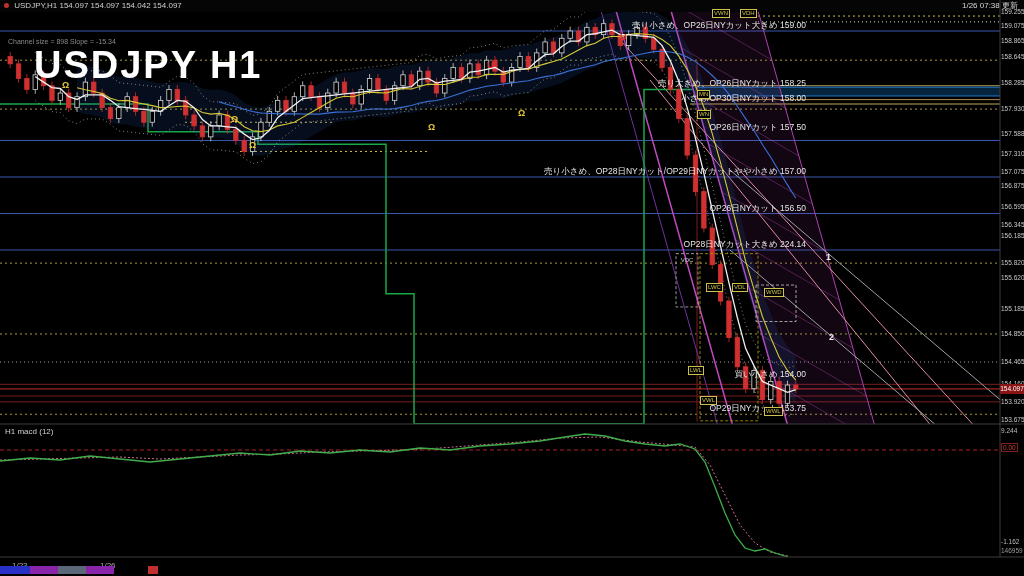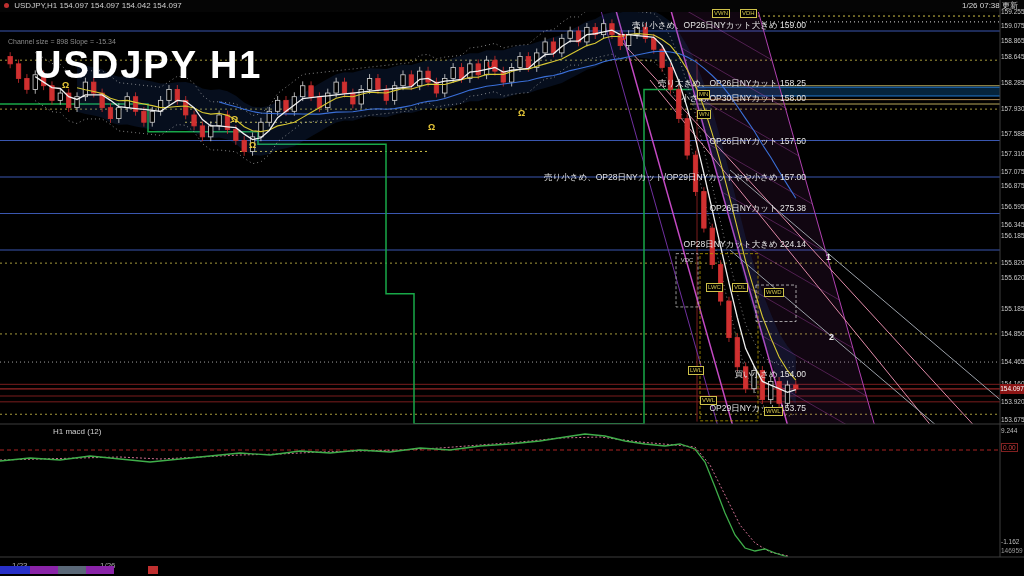--- a/index.html
+++ b/index.html
@@ -12,21 +12,21 @@
   #watermark{position:absolute;left:34px;top:44px;color:#ffffff;font-size:38px;font-weight:bold;letter-spacing:2px;z-index:3;}
   #channelinfo{position:absolute;left:8px;top:38px;color:#8a8a8a;font-size:7px;z-index:3;}
   #cv{position:absolute;left:0;top:0;z-index:2;}
   .axlab{position:absolute;left:1001px;width:22px;color:#c8c8c8;font-size:6.5px;text-align:left;z-index:4;}
   #curtag{position:absolute;left:1000px;width:24px;height:10px;background:#8b1515;color:#fff;
     font-size:6.5px;text-align:center;line-height:10px;z-index:5;}
   .anno{position:absolute;right:218px;color:#e6e6e6;font-size:8.5px;white-space:nowrap;z-index:4;text-align:right;}
   .tag{position:absolute;font-size:6px;line-height:7px;padding:0 1px;background:#000;border:1px solid;z-index:4;white-space:nowrap;}
   .marker{position:absolute;font-size:9px;font-weight:bold;z-index:4;}
   .chnum{position:absolute;color:#f0f0f0;font-size:9px;font-weight:bold;z-index:4;}
-  #macdlabel{position:absolute;left:5px;top:427px;color:#d0d0d0;font-size:8px;z-index:4;margin-left:48px;}
+  #macdlabel{position:absolute;left:5px;top:427px;color:#d0d0d0;font-size:8px;z-index:4;}
   .maclab{position:absolute;left:1001px;font-size:6.5px;z-index:4;}
   #timeline{position:absolute;left:0;top:558px;width:1024px;height:18px;background:#000;z-index:4;}
   .datelab{position:absolute;top:3px;color:#a8a8a8;font-size:8px;}
   .swatch{position:absolute;top:8px;height:8px;}
 </style>
 </head>
 <body>
 
 <div id="app">
   <div id="infobar">
@@ -327,23 +327,23 @@
       <div class="axlab" style="top: 273.74px;">155.620</div>
       <div class="axlab" style="top: 305.495px;">155.185</div>
       <div class="axlab" style="top: 329.95px;">154.850</div>
       <div class="axlab" style="top: 358.055px;">154.465</div>
       <div class="axlab" style="top: 380.32px;">154.160</div>
       <div class="axlab" style="top: 397.84px;">153.920</div>
       <div class="axlab" style="top: 415.725px;">153.675</div>
       <div class="anno" style="top: 20px;">売り小さめ、OP26日NYカット大きめ 159.00</div>
       <div class="anno" style="top: 78px;">売り大きめ、OP26日NYカット 158.25</div>
       <div class="anno" style="top: 93px;">小さめ/OP30日NYカット 158.00</div>
-      <div class="anno" style="top: 136px;">OP26日NYカット 157.50</div>
-      <div class="anno" style="top: 172px;">売り小さめ、OP28日NYカット/OP29日NYカットやや小さめ 157.00</div>
-      <div class="anno" style="top: 202.5px;">OP26日NYカット 275.38</div>
+      <div class="anno" style="top: 122px;">OP26日NYカット 157.50</div>
+      <div class="anno" style="top: 166px;">売り小さめ、OP28日NYカット/OP29日NYカットやや小さめ 157.00</div>
+      <div class="anno" style="top: 202.5px;">OP26日NYカット 156.50</div>
       <div class="anno" style="top: 239px;">OP28日NYカット大きめ 224.14</div>
       <div class="anno" style="top: 369px;">買い小さめ 154.00</div>
       <div class="anno" style="top: 403.25px;">OP29日NYカット 153.75</div>
       <div class="tag" style="left: 712px; top: 9.115px; color: rgb(207, 194, 74); border-color: rgb(207, 194, 74);">VWN</div>
       <div class="tag" style="left: 740px; top: 9.115px; color: rgb(207, 194, 74); border-color: rgb(207, 194, 74);">VDH</div>
       <div class="tag" style="left: 697px; top: 89.78px; color: rgb(207, 194, 74); border-color: rgb(207, 194, 74);">MN</div>
       <div class="tag" style="left: 697px; top: 110.22px; color: rgb(207, 194, 74); border-color: rgb(207, 194, 74);">WN</div>
       <div class="tag" style="left: 706px; top: 282.5px; color: rgb(207, 194, 74); border-color: rgb(207, 194, 74);">LWC</div>
       <div class="tag" style="left: 732px; top: 282.5px; color: rgb(207, 194, 74); border-color: rgb(207, 194, 74);">VDL</div>
       <div class="tag" style="left: 764px; top: 288.34px; color: rgb(207, 194, 74); border-color: rgb(207, 194, 74);">WWD</div>

